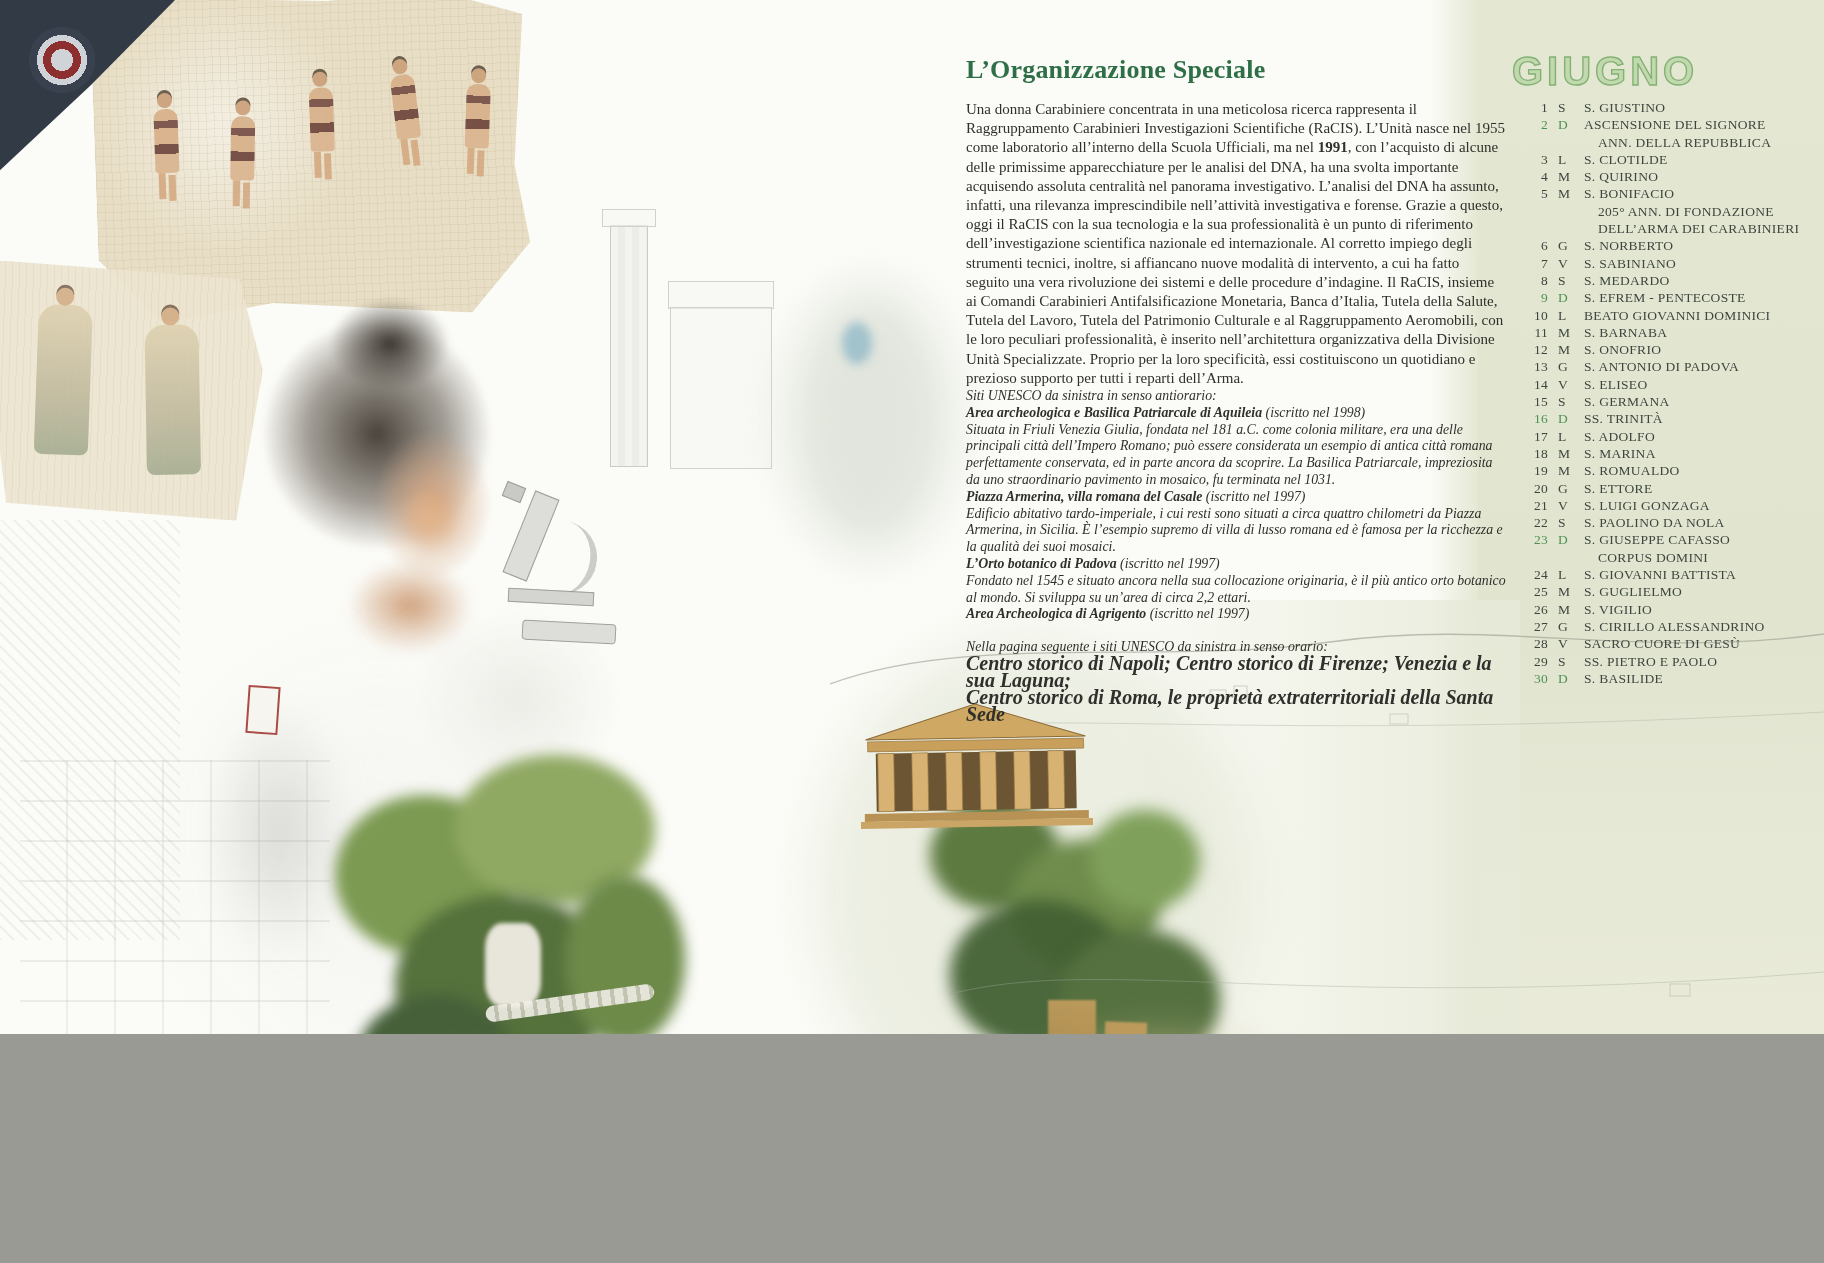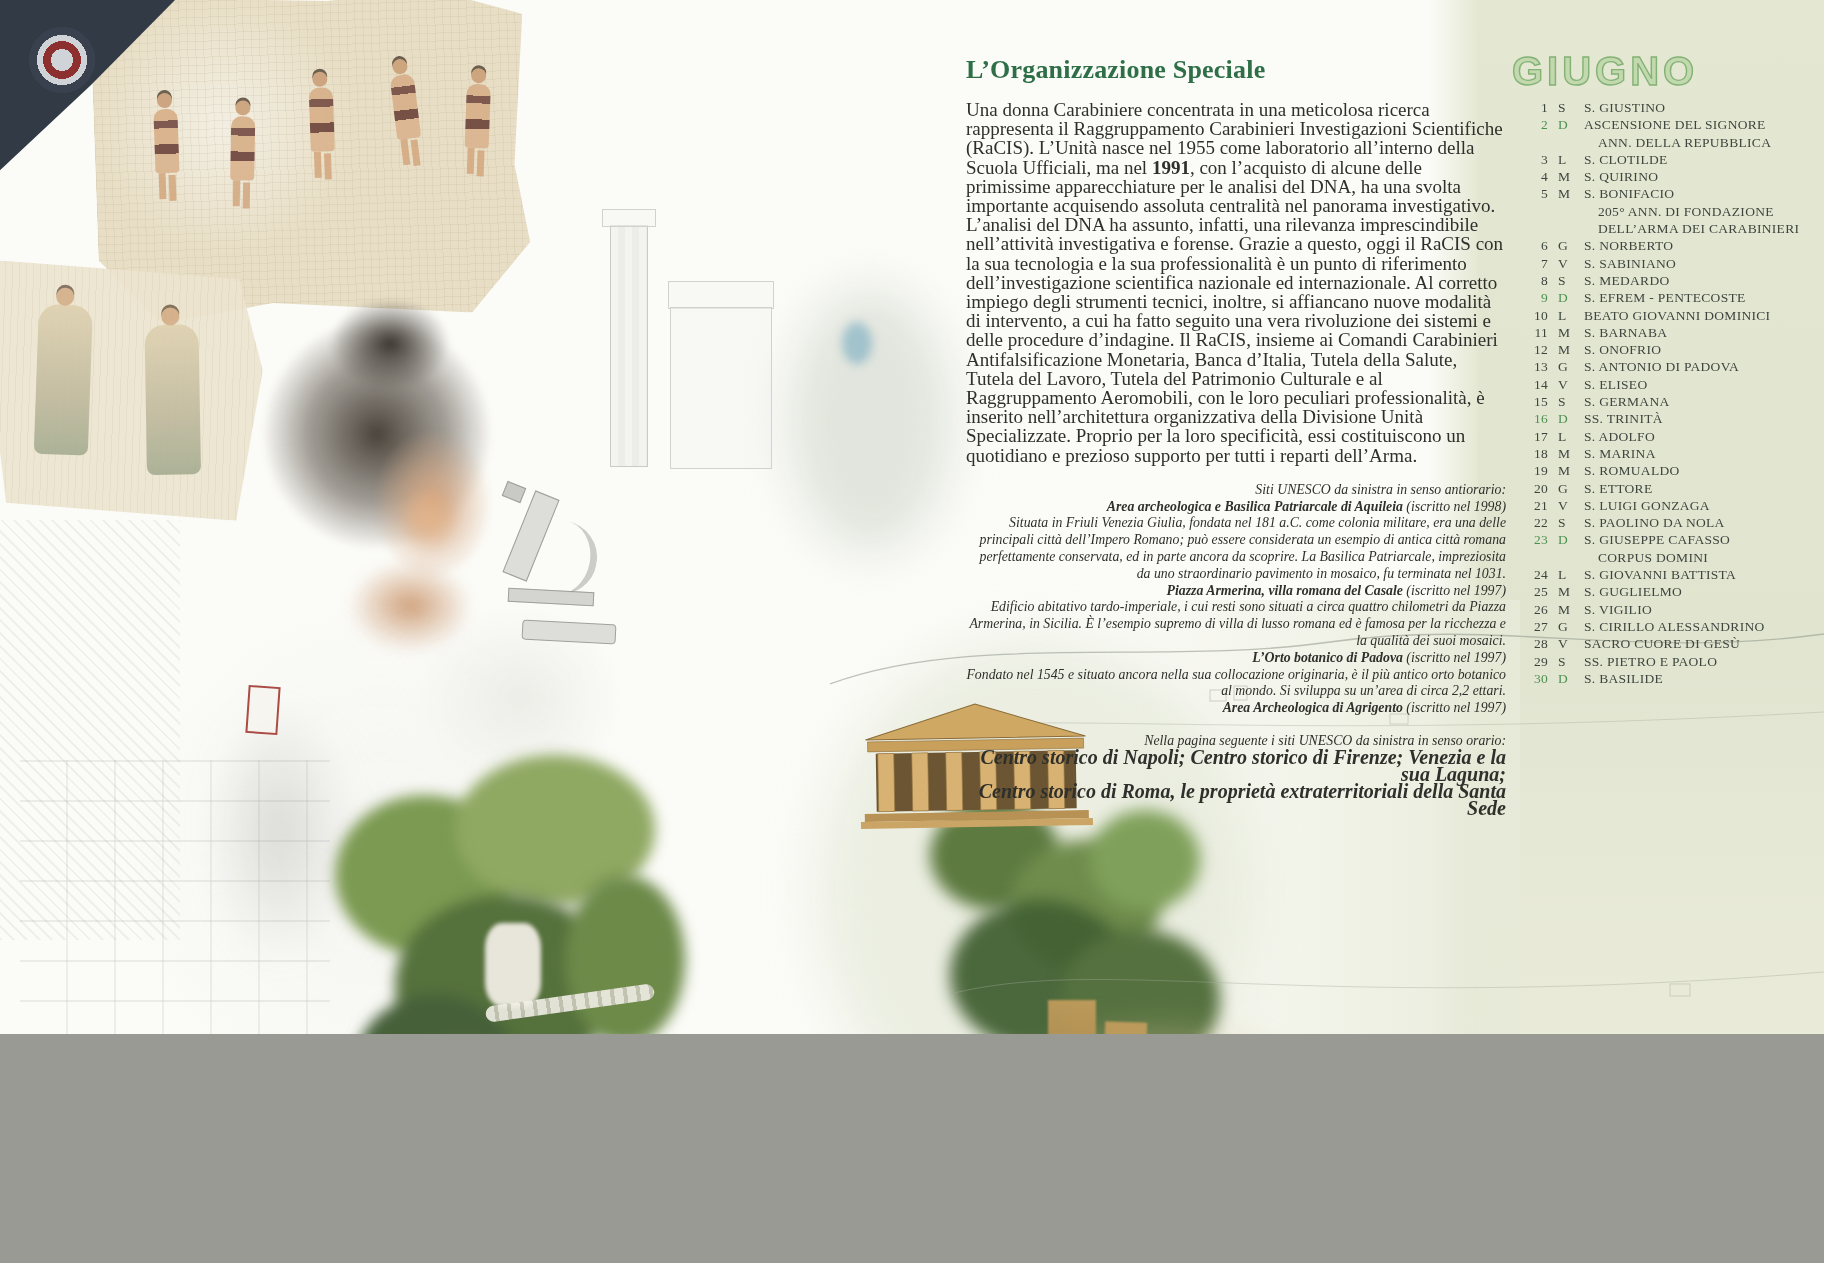--- a/index.html
+++ b/index.html
@@ -10,23 +10,23 @@
   .panel-bg{left:1478px;top:0;width:346px;height:1263px;
     background:linear-gradient(180deg,#e4e8d3 0%,#e1e5d0 50%,#eaecd9 85%,#efefe0 100%);}
   .panel-fade{left:1430px;top:0;width:48px;height:1263px;
     background:linear-gradient(90deg,rgba(228,232,211,0),#e4e8d3);}
   .panel-ext{left:1100px;top:600px;width:420px;height:663px;
     background:linear-gradient(90deg,rgba(233,236,219,0),rgba(231,234,216,.9));}
   
   .text-col{left:966px;top:55px;width:540px;z-index:6;color:#2f2f2b;}
   .text-col h1{margin:0 0 15px 0;font-size:26px;line-height:30px;font-weight:700;
     color:#2e6f48;letter-spacing:.2px;}
-  .body-par{margin:0;font-size:19px;line-height:19.2px;}
+  .body-par{margin:0;font-size:15px;line-height:19.2px;}
   .body-par b{font-weight:700;}
-  .unesco{margin-top:17px;font-style:italic;font-size:13.8px;line-height:16.8px;text-align:right;}
+  .unesco{font-style:italic;font-size:13.8px;line-height:16.8px;}
   .unesco-intro{margin:0 0 0 0;}
   .site-head{font-weight:700;}
   .site-head .site-insc{font-weight:400;}
   .next-note{margin:15px 0 0 0;font-style:italic;font-size:13.8px;line-height:17px;}
   .next-bold{margin:0;font-style:italic;font-weight:700;font-size:20px;line-height:17px;}
   
   .month-title{left:1512px;top:49px;z-index:6;font-family:"Liberation Sans",sans-serif;
     font-size:40px;font-weight:700;letter-spacing:4px;color:#c2d8ae;
     -webkit-text-stroke:1.4px #84b274;}
   .cal{left:1522px;top:99px;width:300px;z-index:6;font-size:13.5px;line-height:17.3px;

